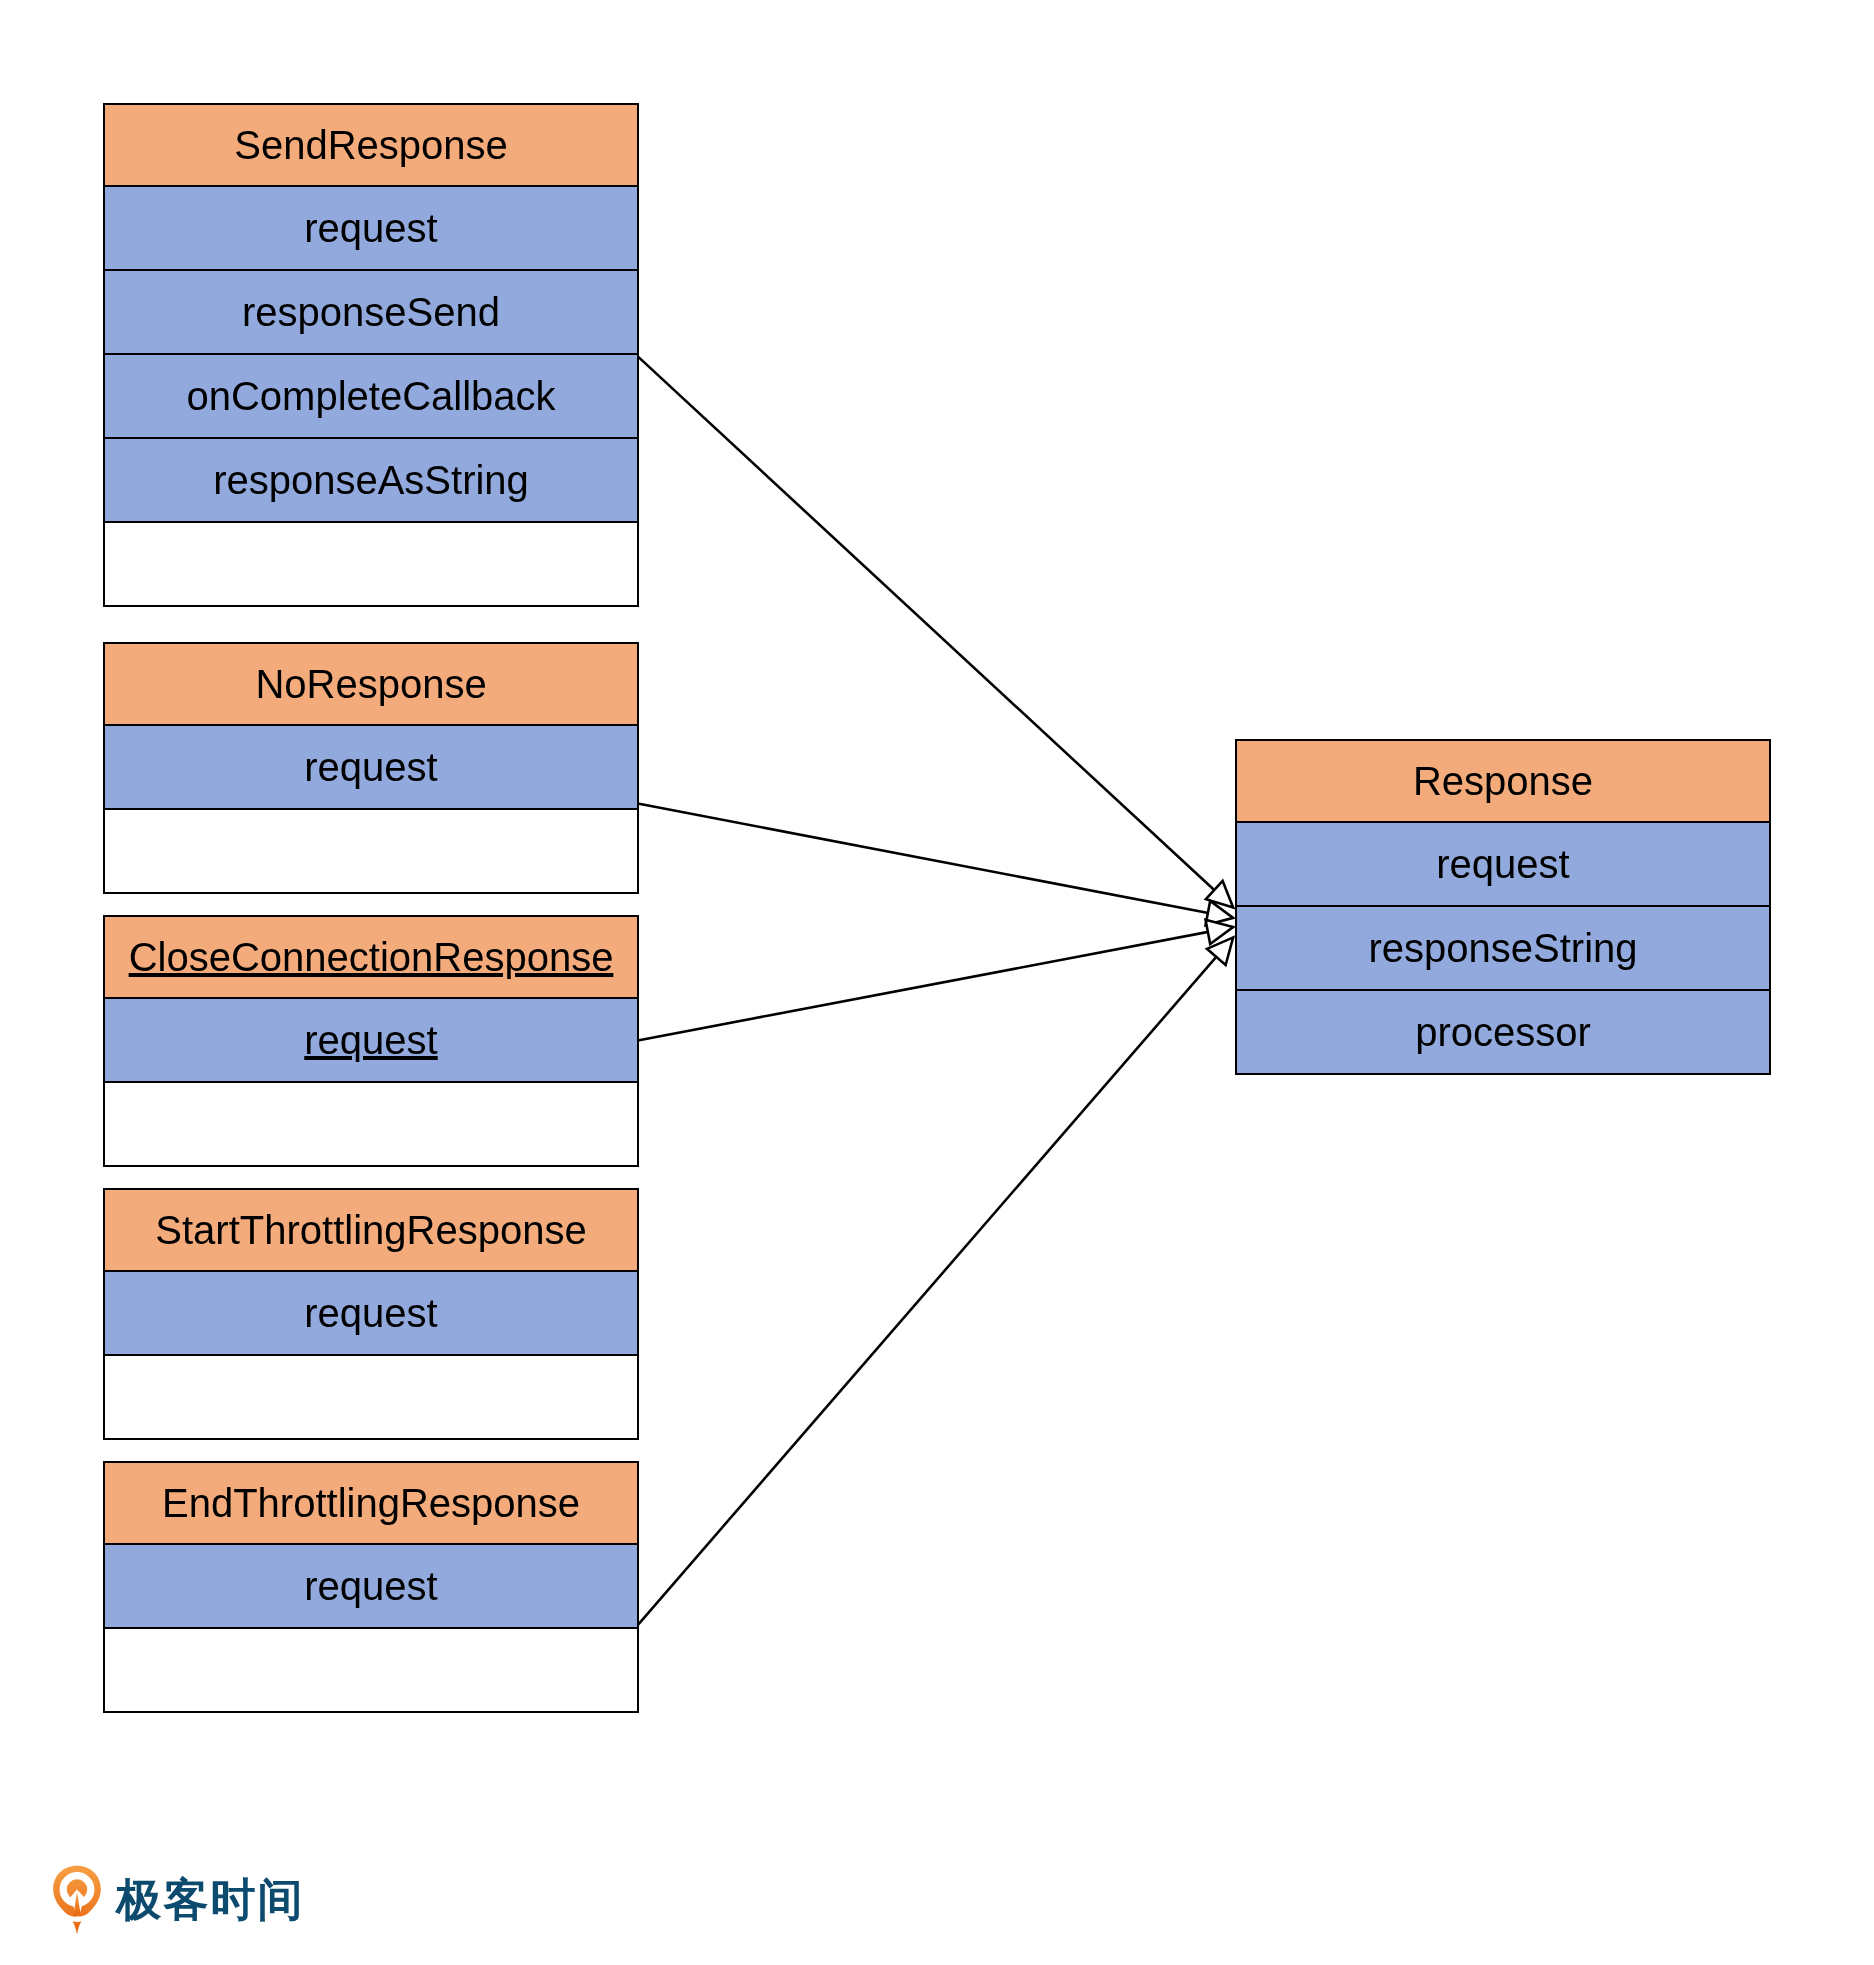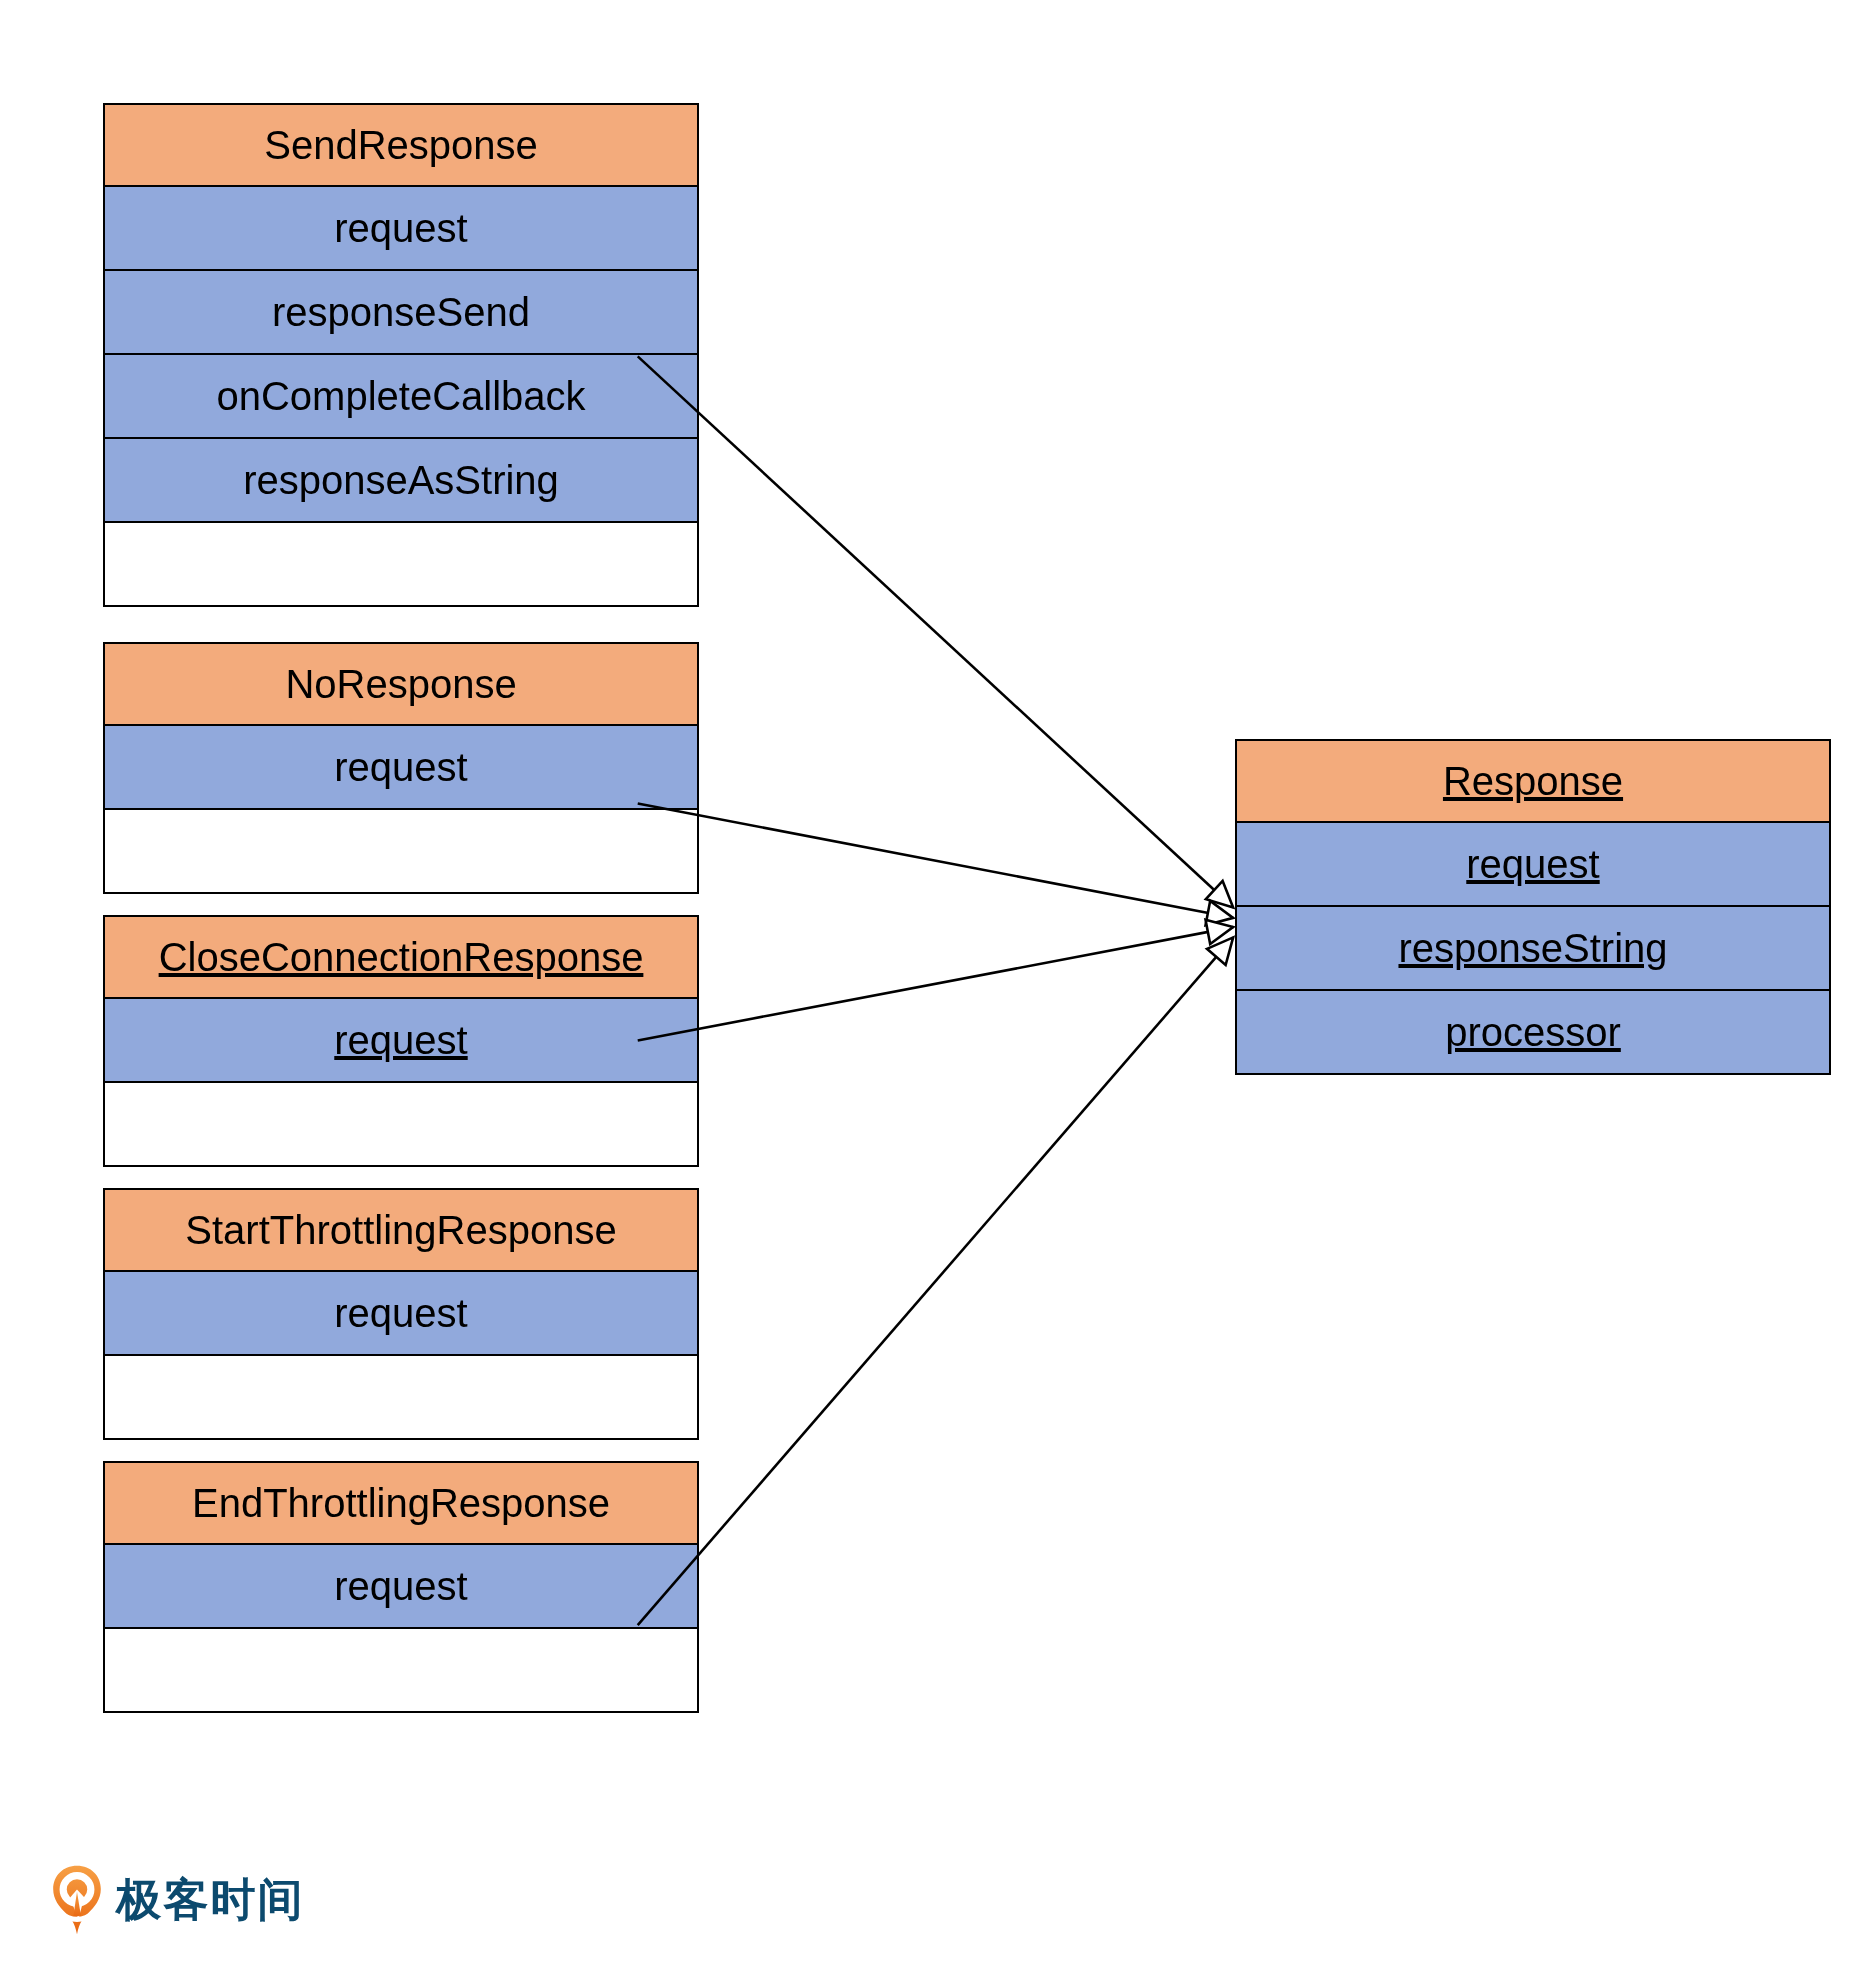--- a/index.html
+++ b/index.html
@@ -16,21 +16,21 @@
   }
   .canvas {
     position: absolute;
     left: 0; top: 0;
     width: 1875px;
     height: 1965px;
     background: #FFFFFF;
   }
   .uml-class {
     position: absolute;
-    width: 596px;
+    width: 536px;
     border: 2.6px solid #000000;
     background: #ec4899;
     box-sizing: border-box;
   }
   .c-row {
     width: 100%;
     box-sizing: content-box;
     text-align: center;
     font-size: 40px;
     color: #000000;
@@ -109,21 +109,21 @@
     <div class="c-row c-attr">request</div>
     <div class="c-row c-empty"></div>
   </div>
 
   <div class="uml-class" style="left:103px; top:1461px;">
     <div class="c-row c-title">EndThrottlingResponse</div>
     <div class="c-row c-attr">request</div>
     <div class="c-row c-empty"></div>
   </div>
 
-  <div class="uml-class" style="left:1235px; top:739px;text-decoration:underline;">
+  <div class="uml-class" style="left:1235px; top:739px;">
     <div class="c-row c-title">Response</div>
     <div class="c-row c-attr">request</div>
     <div class="c-row c-attr">responseString</div>
     <div class="c-row c-attr">processor</div>
   </div>
 
   <svg class="connectors" viewBox="0 0 3640 3815" xmlns="http://www.w3.org/2000/svg">
     <defs>
       <marker id="genArrow" markerUnits="userSpaceOnUse" markerWidth="130" markerHeight="130" refX="55" refY="60" orient="auto">
         <path d="M5,36 L55,60 L5,84 Z" fill="#FFFFFF" stroke="#000000" stroke-width="5"></path>

